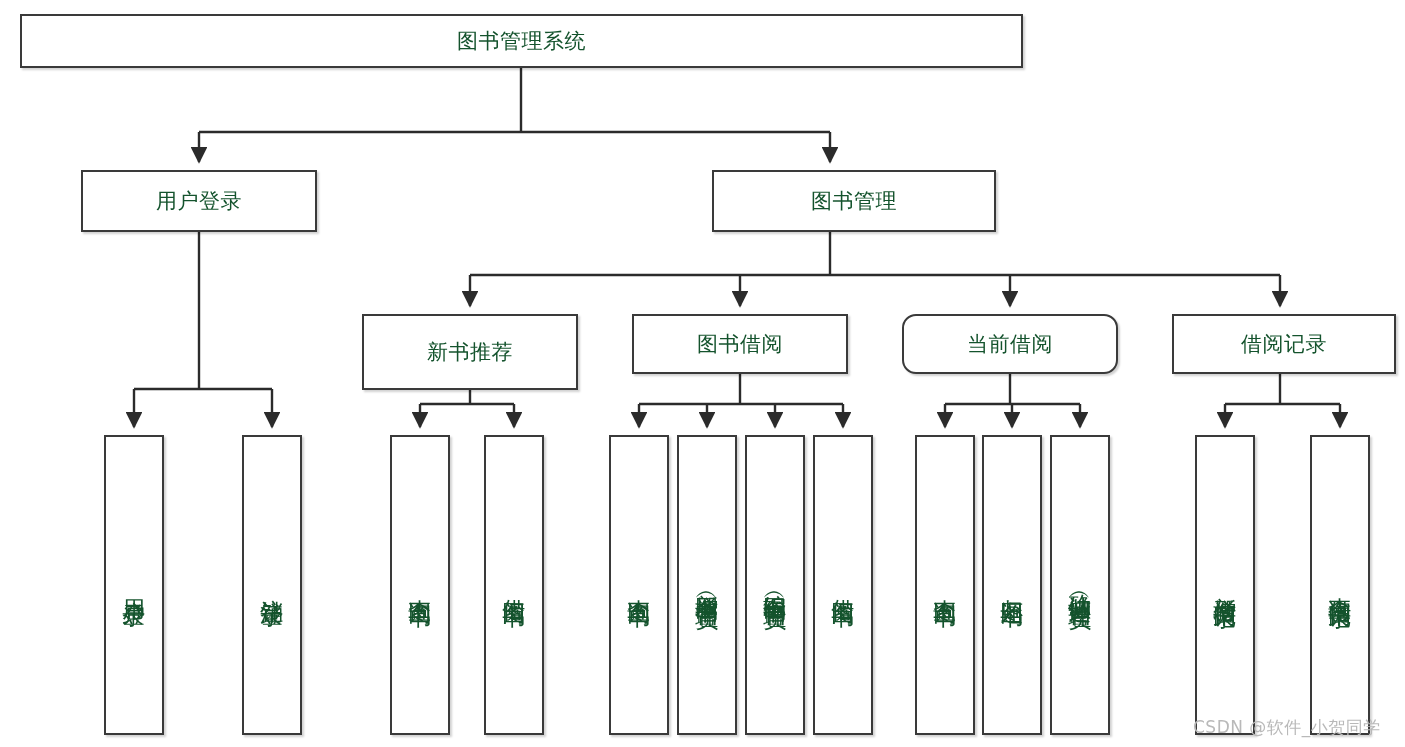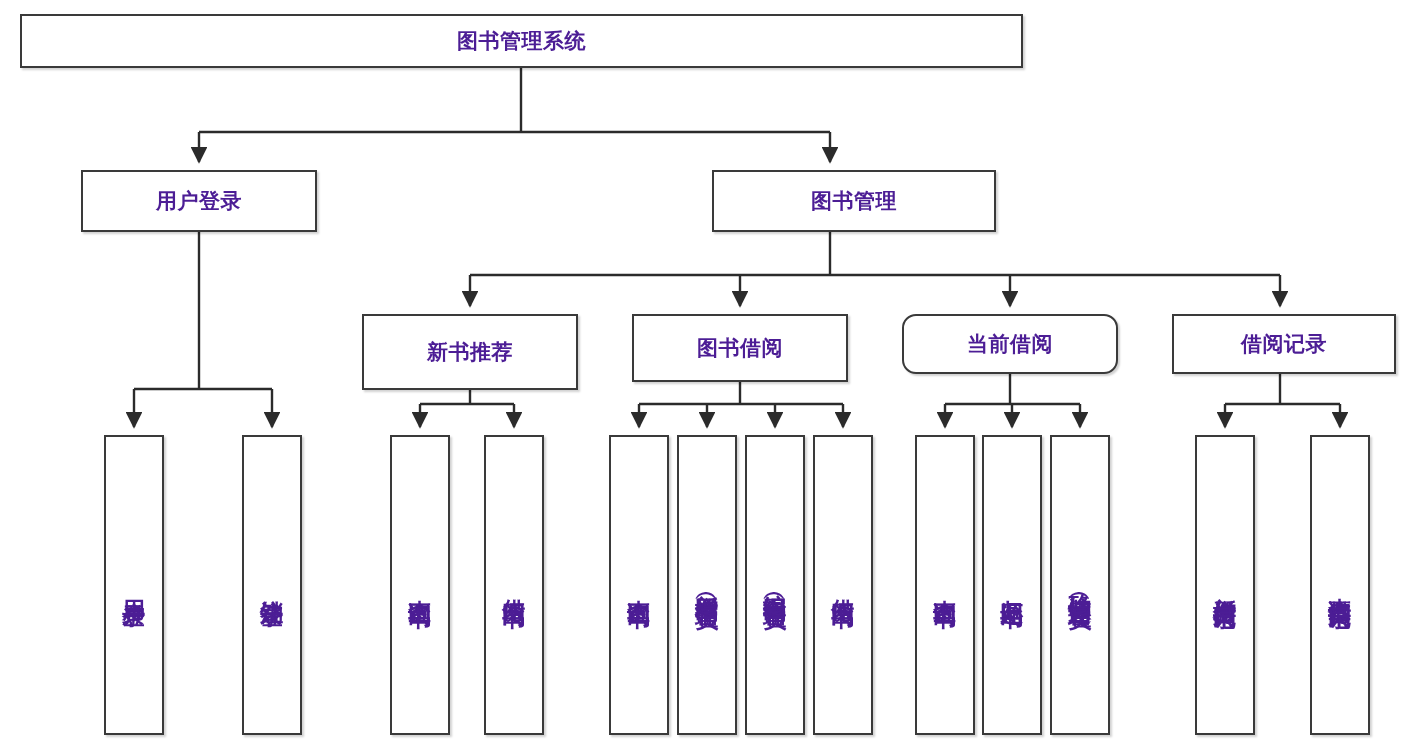--- a/index.html
+++ b/index.html
@@ -30,27 +30,26 @@
     position: absolute;
     box-sizing: border-box;
     background: #ffffff;
     border: 2px solid #3a3a3a;
     display: flex;
     align-items: center;
     justify-content: center;
     box-shadow: 2px 2px 2px rgba(0,0,0,0.18);
   }
   .node .label {
-    color: #4c1d95;
+    color: #14532d;
     font-size: 21px;
     line-height: 1.18;
     letter-spacing: 0.5px;
     text-align: center;
     white-space: nowrap;
-    font-weight: bold;
   }
   .node.vertical .label {
     writing-mode: vertical-rl;
     text-orientation: upright;
     font-size: 23px;
     line-height: 1.16;
     letter-spacing: 2px;
     white-space: normal;
     max-height: 100%;
   }
@@ -125,21 +124,21 @@
   <div id="nodes-layer">
       <div class="node" style="left: 81px; top: 170px; width: 236px; height: 62px;">
         <span class="label">用户登录</span>
       </div>
       <div class="node" style="left: 712px; top: 170px; width: 284px; height: 62px;">
         <span class="label">图书管理</span>
       </div>
       <div class="node" style="left: 362px; top: 314px; width: 216px; height: 76px;">
         <span class="label">新书推荐</span>
       </div>
-      <div class="node" style="left: 632px; top: 314px; width: 216px; height: 68px; justify-content: center;">
+      <div class="node" style="left: 632px; top: 314px; width: 216px; height: 60px; justify-content: center;">
         <span class="label">图书借阅</span>
       </div>
       <div class="node" style="left: 902px; top: 314px; width: 216px; height: 60px; border-radius: 14px;">
         <span class="label">当前借阅</span>
       </div>
       <div class="node" style="left: 1172px; top: 314px; width: 224px; height: 60px;">
         <span class="label">借阅记录</span>
       </div>
       <div class="node vertical" style="left: 104px; top: 435px; width: 60px; height: 300px;">
         <span class="label">用户登录</span>
@@ -175,14 +174,15 @@
         <span class="label">确认归还（管理员）</span>
       </div>
       <div class="node vertical" style="left: 1195px; top: 435px; width: 60px; height: 300px;">
         <span class="label">新增借阅记录</span>
       </div>
       <div class="node vertical" style="left: 1310px; top: 435px; width: 60px; height: 300px;">
         <span class="label">查询借阅记录</span>
       </div>
     </div>
 
+  <div class="watermark" style="left: 1193px; top: 716px;">CSDN @软件_小贺同学</div>
 
 </div>
 
 </body></html>

